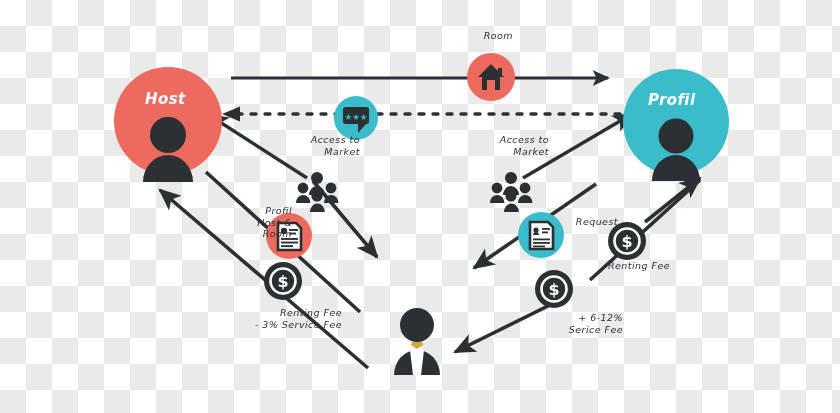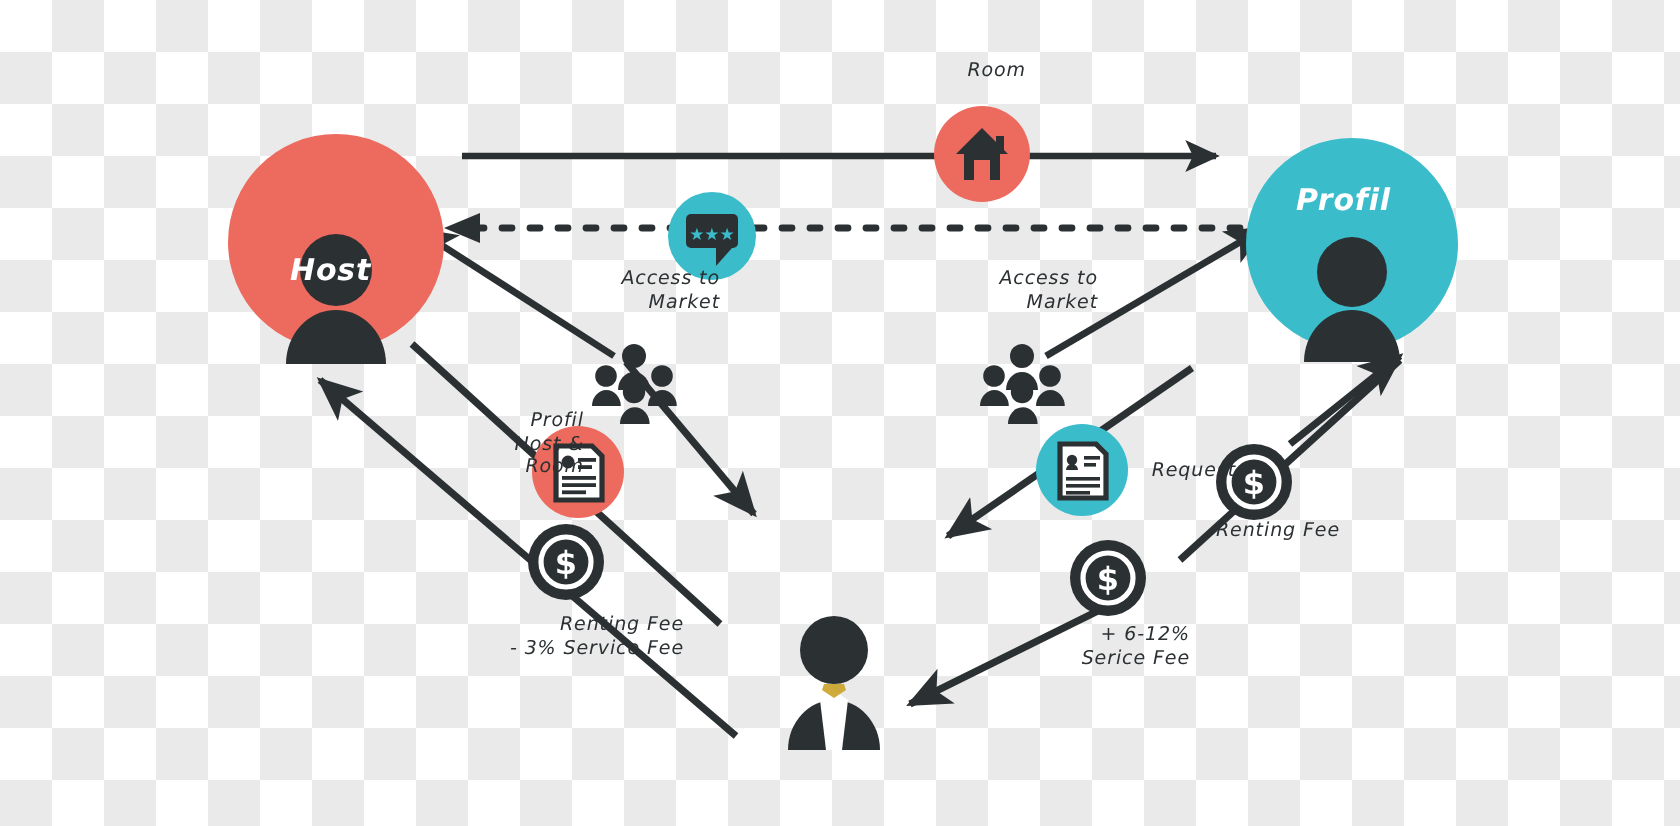--- a/index.html
+++ b/index.html
@@ -224,39 +224,39 @@
           <path d="M518,203 a7.2,8 0 0 1 14.4,0 Z" fill="#2B3033"></path>
         </g>
         <g>
           <circle cx="511" cy="196" r="5.6" fill="#2B3033"></circle>
           <path d="M504,212 a7.4,8.4 0 0 1 14.8,0 Z" fill="#2B3033"></path>
         </g>
       </g>
     </g>
   </svg>
 
-  <div class="node-label" style="left:145px;top:90px;margin-top:36px;">Host</div>
+  <div class="node-label" style="left:145px;top:90px;">Host</div>
 
   <div class="node-label" style="left:648px;top:91px;">Profil</div>
 
   <div class="edge-label" style="left:473px;top:30px;width:40px;">Room</div>
 
   <div class="edge-label" style="left:294px;top:134px;width:66px;">Access to
 Market</div>
 
   <div class="edge-label" style="left:483px;top:134px;width:66px;">Access to
 Market</div>
 
   <div class="edge-label" style="left:236px;top:205px;width:56px;">Profil
 Host &amp;
 Room</div>
 
   <div class="edge-label" style="left:230px;top:307px;width:112px;">Renting Fee
 - 3% Service Fee</div>
 
-  <div class="edge-label" style="left:562px;top:216px;width:56px;margin-top:14px;">Request</div>
+  <div class="edge-label" style="left:562px;top:216px;width:56px;">Request</div>
 
   <div class="edge-label" style="left:600px;top:260px;width:70px;">Renting Fee</div>
 
-  <div class="edge-label" style="left:519px;top:312px;width:76px;">+ 6-12%
+  <div class="edge-label" style="left:547px;top:312px;width:76px;">+ 6-12%
 Serice Fee</div>
 
 </div>
 
 </body></html>

